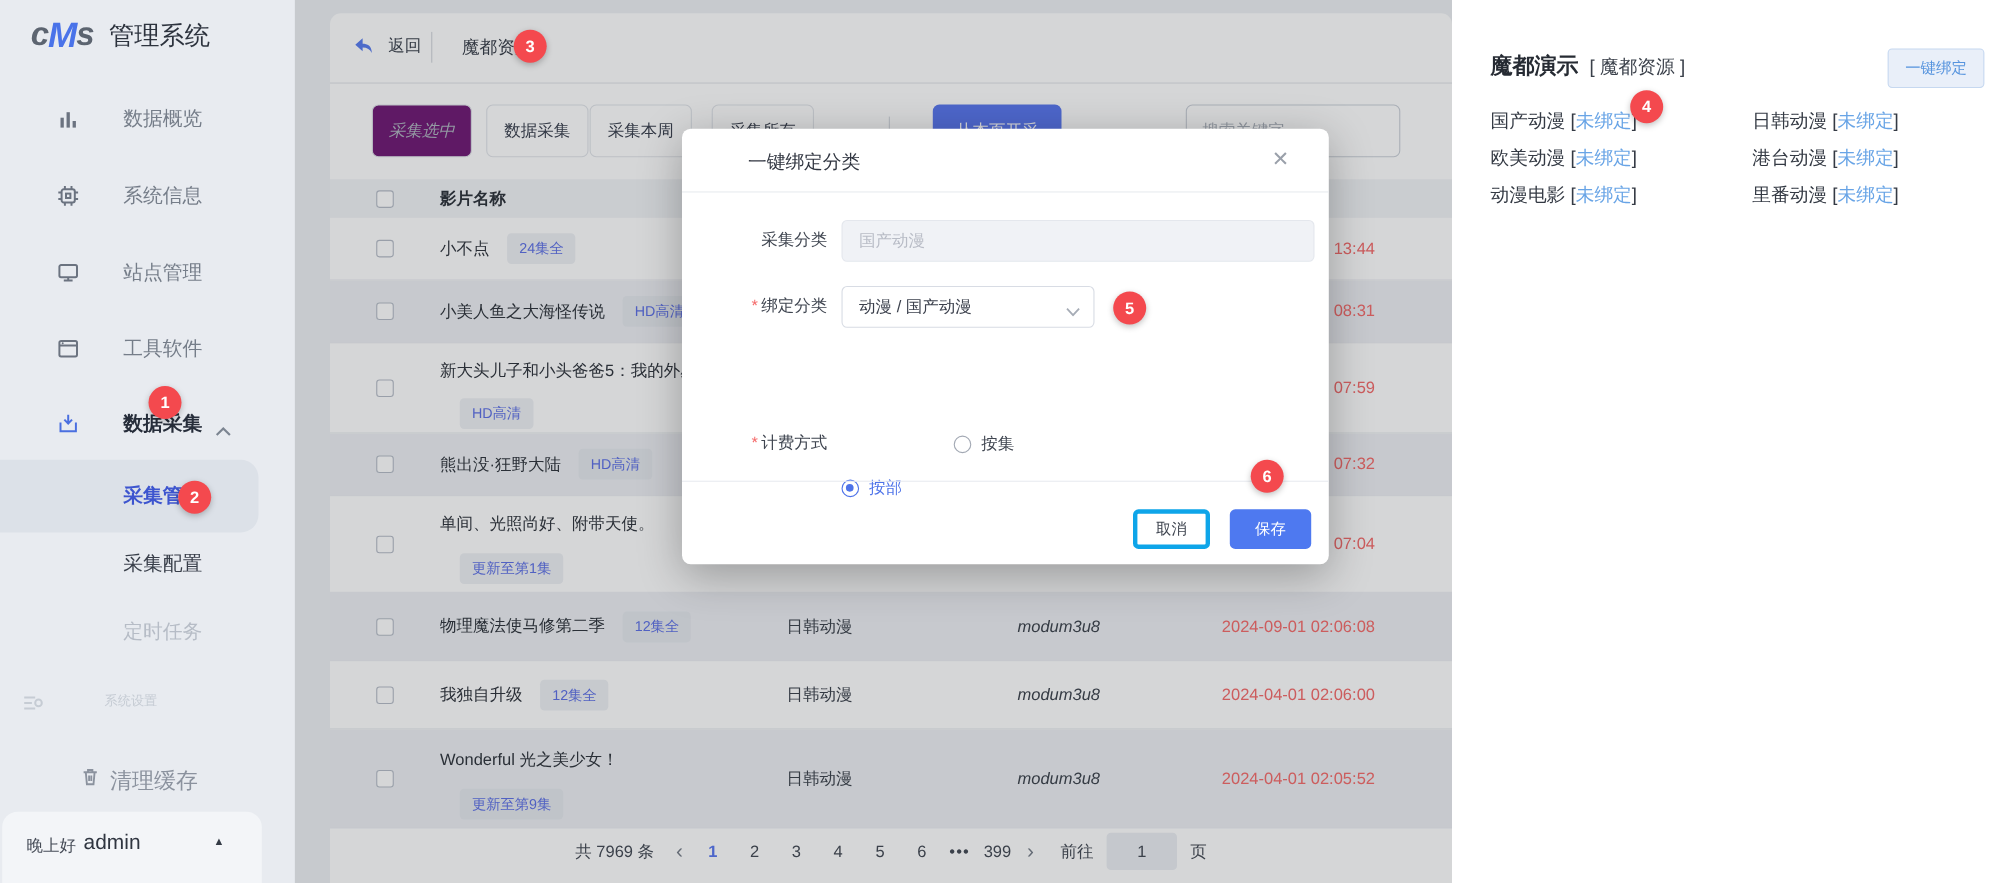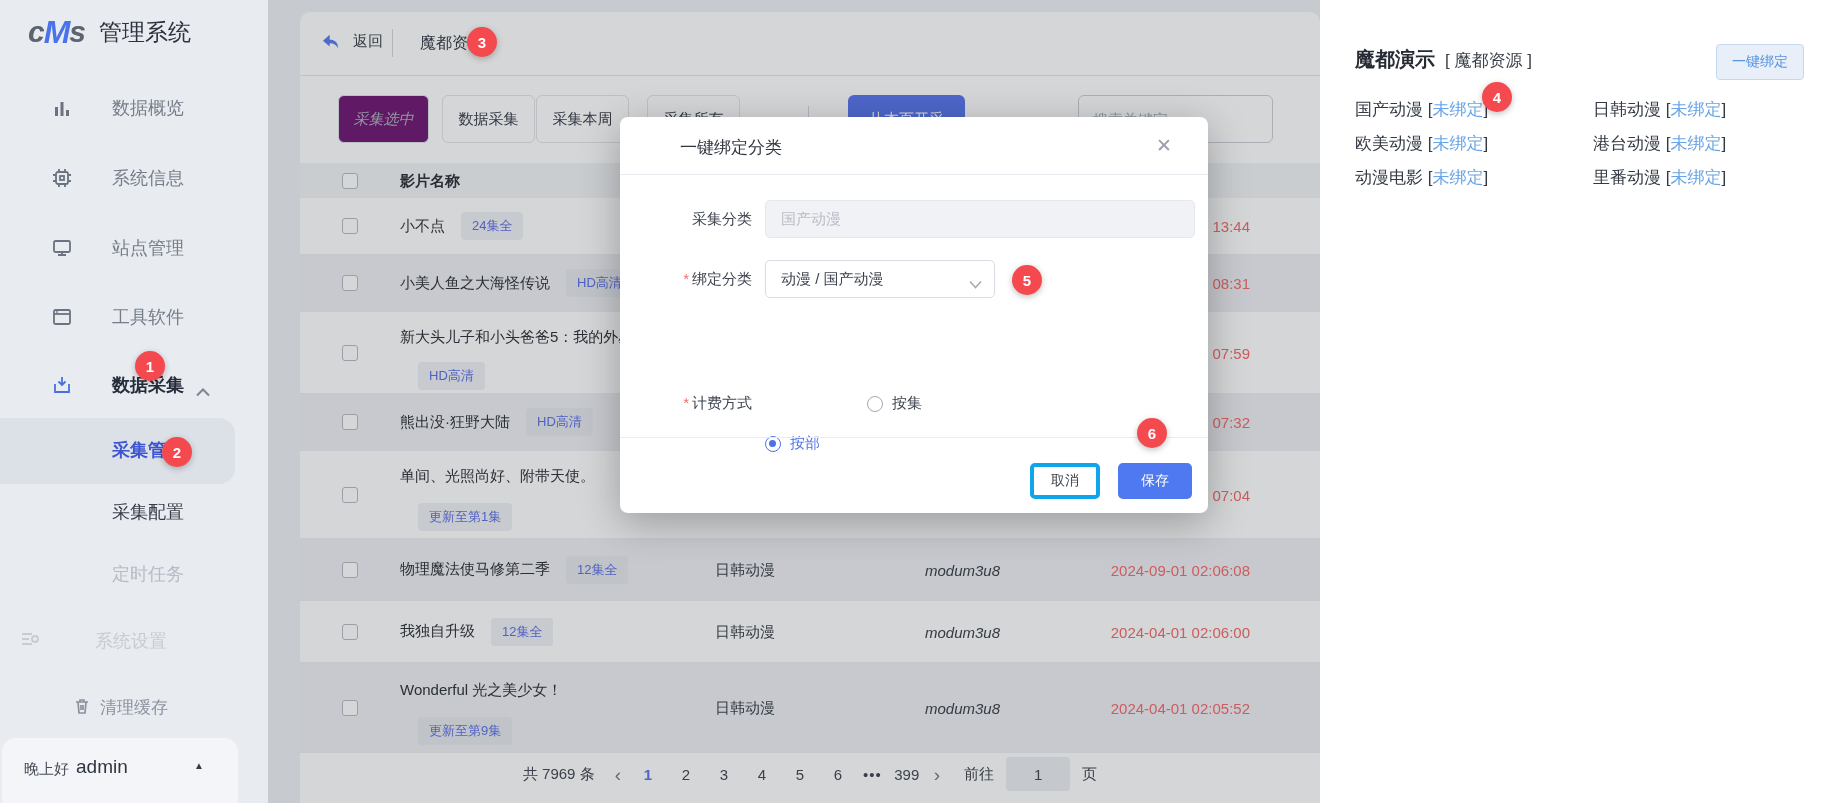--- a/index.html
+++ b/index.html
@@ -17,24 +17,24 @@
   .nav-item .nlabel{position:absolute;left:112px;white-space:nowrap;}
   .nav-item.active .nicon{color:#4a6fe0;}
   .nav-item.active .nlabel{color:#262d3a;font-weight:bold;}
   .caret{position:absolute;left:196px;top:18px;}
   .subpill{position:absolute;left:0;top:418px;width:235px;height:66px;background:#dce1e8;border-radius:0 16px 16px 0;}
   .sub-item{position:absolute;left:112px;font-size:18px;color:#383e49;white-space:nowrap;cursor:pointer;}
   .sub-item.active{color:#3d55cf;font-weight:bold;}
   .sub-item.dim{color:#b6bcc6;}
   .faded-item{position:absolute;left:0;top:624px;width:268px;height:34px;color:#c6ccd4;}
   .faded-item .ficon{position:absolute;left:20px;top:5px;}
-  .faded-item .flabel{position:absolute;left:95px;top:5px;font-size:18px;}
+  .faded-item .flabel{position:absolute;left:95px;top:5px;font-size:12px;}
   .cache-item{position:absolute;left:0;top:690px;width:268px;height:34px;color:#8b929e;cursor:pointer;}
   .cache-item .cicon{position:absolute;left:72px;top:6px;}
-  .cache-item .clabel{position:absolute;left:100px;top:6px;font-size:17px;}
+  .cache-item .clabel{position:absolute;left:100px;top:6px;font-size:20px;}
   .greet-card{position:absolute;left:2px;top:738px;width:236px;height:80px;background:#f3f5f8;border-radius:14px;cursor:pointer;}
   .greet-card .g1{position:absolute;left:22px;top:22px;font-size:15px;color:#474d58;}
   .greet-card .g2{position:absolute;left:74px;top:18px;font-size:19px;color:#2f3540;}
   .greet-card .g3{position:absolute;left:192px;top:22px;font-size:10px;color:#343b46;}
 
   
   .center{position:absolute;left:268px;top:0;width:1052px;height:803px;background:#eef1f5;}
   .card{position:absolute;left:32px;top:12px;width:1020px;height:791px;background:#fff;border-radius:10px 10px 0 0;}
   .card-header{position:absolute;left:0;top:0;width:100%;height:63px;border-bottom:1px solid #e3e6ea;}
   .back-link{position:absolute;left:22px;top:20px;display:flex;align-items:center;gap:14px;font-size:15px;color:#3f4550;cursor:pointer;}

